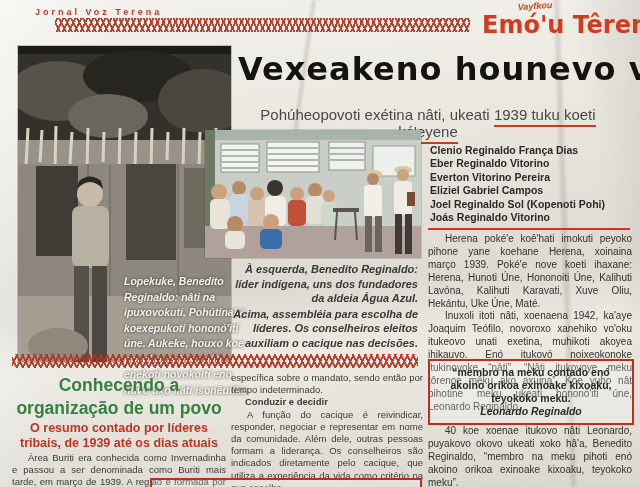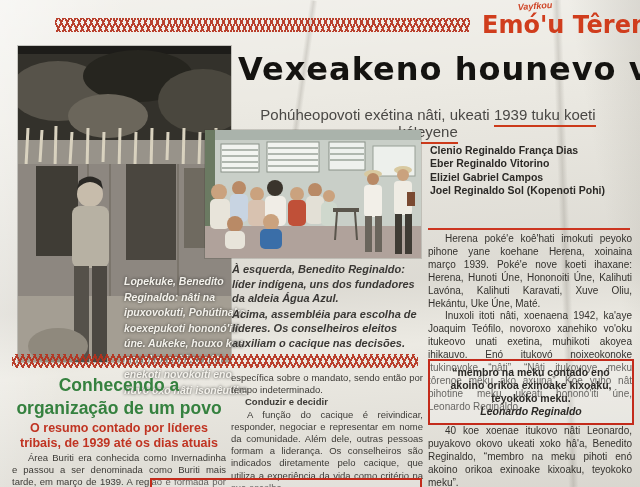--- a/index.html
+++ b/index.html
@@ -38,21 +38,21 @@
   .photo-left-caption{
     position:absolute;left:106px;top:228px;width:124px;
     font-size:10.5px;font-weight:bold;font-style:italic;line-height:15.5px;color:#f4f2ec;
     text-shadow:0 0 3px rgba(40,40,35,.9);
   }
   
   .photo-mid{position:absolute;left:205px;top:130px;width:216px;height:128px;box-shadow:0 0 0 1px rgba(60,58,52,.2);}
   .photo-mid svg{display:block;width:100%;height:100%;}
   .mid-caption{
     position:absolute;left:232px;top:262px;width:186px;
-    font-size:11px;font-weight:bold;font-style:italic;line-height:14.5px;color:#3a3835;
+    font-size:11px;font-weight:bold;font-style:italic;line-height:14.5px;color:#3a3835;text-align:right;
   }
   .mid-caption .cap2{display:block;margin-top:1px;}
   
   .names{position:absolute;left:430px;top:144px;width:202px;font-size:10.5px;font-weight:bold;line-height:13.4px;color:#2b2926;}
   .red-rule{position:absolute;left:428px;top:228px;width:202px;height:2px;background:#cc3520;}
   .right-body{position:absolute;left:428px;top:233px;width:204px;font-size:10px;line-height:12.9px;text-align:justify;color:#33312d;}
   .right-body p{margin:0;text-indent:17px;}
   .quote-box{
     position:absolute;left:428px;top:359px;width:190px;border:2.5px solid #c32b1b;background:rgba(255,255,255,.25);
     padding:5px 6px;text-align:center;font-size:10.5px;font-weight:bold;line-height:13px;color:#2b2926;
@@ -73,20 +73,21 @@
   .cut-box{position:absolute;left:150px;top:478px;width:268px;height:20px;border:2.5px solid #c32b1b;background:rgba(255,255,255,.2);}
 </style>
 </head>
 <body>
 
 <div id="page">
 
   <div class="crease" style="left:300px;top:0;width:8px;height:140px;transform:rotate(8deg);"></div>
   <div class="crease" style="left:560px;top:0;width:10px;height:487px;transform:rotate(-2deg);"></div>
 
+  <div class="kicker">Jornal Voz Terena</div>
   <div class="band band-header"></div>
   <div class="logo">
     <span class="logo-script">Vayfkou</span>
     <span class="logo-main"><span>Emó'u Têren</span></span>
   </div>
 
   <div class="headline">Vexeakeno hounevo víyeno</div>
   <div class="subhead">
     <span>Pohúheopovoti exétina nâti, ukeati </span><span class="u">1939 tuku koeti kó'eyene</span>
   </div>
@@ -210,22 +211,24 @@
   </div>
 
   <div class="mid-caption">
     <span>À esquerda, Benedito Reginaldo: líder indígena, uns dos fundadores da aldeia Água Azul.</span>
     <span class="cap2">Acima, assembléia para escolha de líderes. Os conselheiros eleitos auxiliam o cacique nas decisões.</span>
   </div>
 
   <div class="names">
     <div>Clenio Reginaldo França Dias</div>
     <div>Eber Reginaldo Vitorino</div>
+    <div>Everton Vitorino Pereira</div>
     <div>Eliziel Gabriel Campos</div>
     <div>Joel Reginaldo Sol (Kopenoti Pohi)</div>
+    <div>Joás Reginaldo Vitorino</div>
   </div>
   <div class="red-rule"></div>
 
   <div class="right-body">
     <p>Herena poké'e koê'hati imokuti peyoko pihone yane koehane Herena, xoinaina março 1939. Poké'e nove koeti ihaxane: Herena, Hunoti Úne, Hononoiti Úne, Kalihuti Lavóna, Kalihuti Karavati, Xuve Oliu, Hekántu, Uke Úne, Maté.</p>
     <p>Inuxoli itoti nâti, xoenaena 1942, ka'aye Joaquim Teófilo, novoroxo xanehiko vo'oku itukeovo unati exetina, muhikoti akoyea ihikauvo. Enó itukovó noixeokonoke itukinovoke “nâti”. “Nâti itukovoye meku tôrenoe mêku ako axuina”. Koe yuho nât pihotine meku ukeati hononó'iti úne, Leonardo Reginaldo.</p>
   </div>
 
   <div class="quote-box">
     <span>“membro na meku contado enó akoino orikoa exinoake kixoaku, teyokoko meku.</span>

